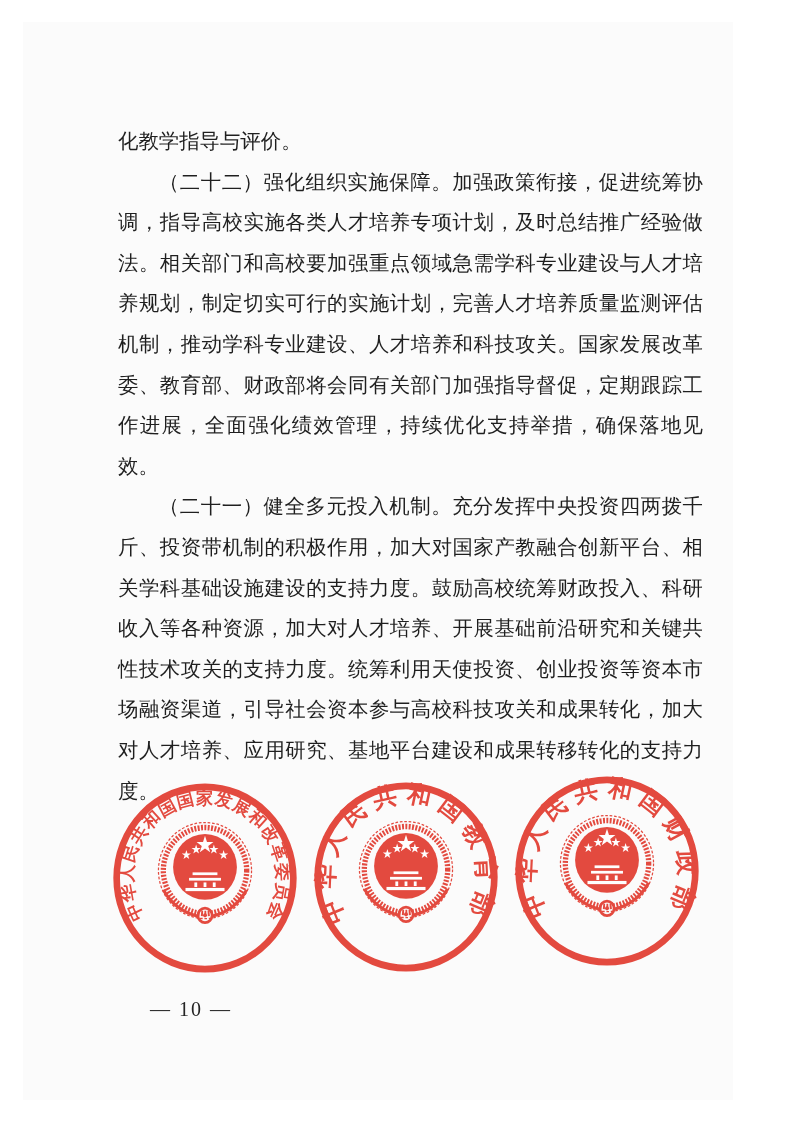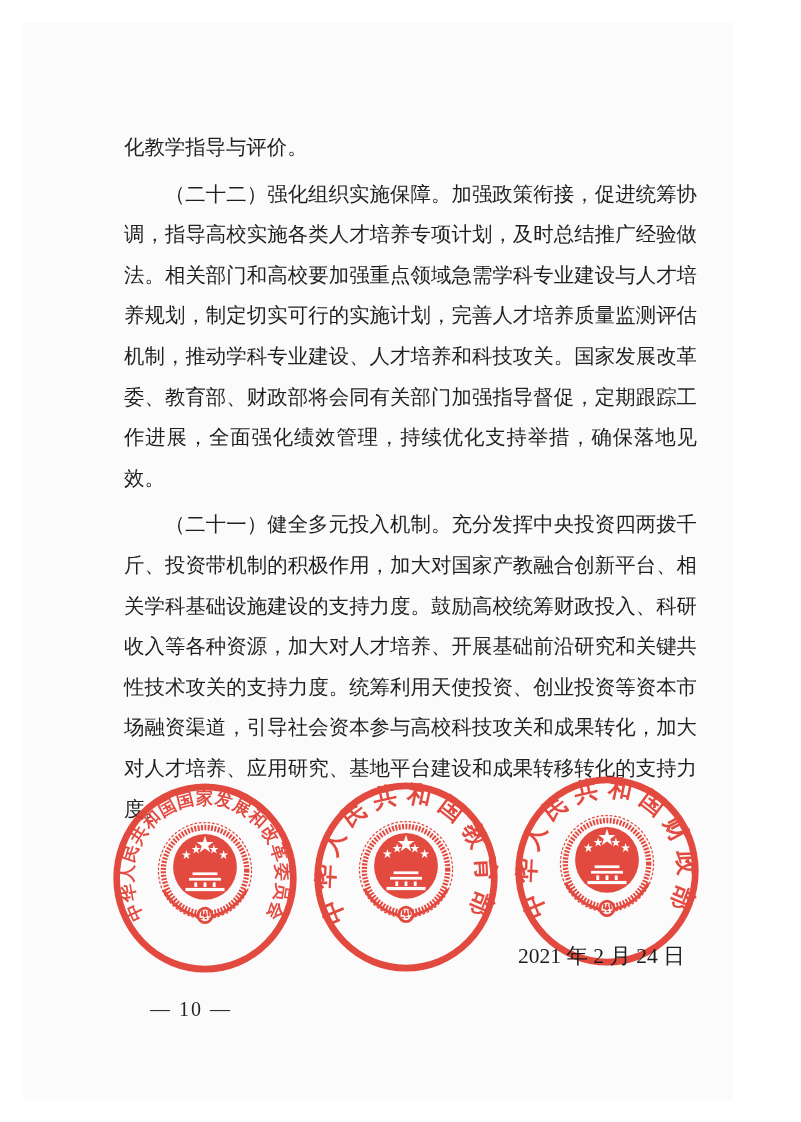--- a/index.html
+++ b/index.html
@@ -10,21 +10,21 @@
   }
   .page{
     position:absolute;left:23px;top:22px;width:710px;height:1078px;
     background:#fbfbfb;
   }
   .body-text{
     position:absolute;left:95px;top:99px;width:585px;
     font-size:20.4px;line-height:40.6px;color:#1f1f1f;
     text-align:justify;text-justify:inter-ideograph;
   }
-  .body-text p{margin:6px;text-indent:2em;}
+  .body-text p{margin:0;text-indent:2em;}
   .body-text p.no-indent{text-indent:0;}
 
   .sig{
     position:absolute;z-index:3;color:#1c1c1c;font-size:20.5px;
     white-space:nowrap;font-weight:600;
   }
   .sig.spread-mid{letter-spacing:36px;}
   .sig.spread-wide{letter-spacing:43px;}
 
   .seal{position:absolute;z-index:2;opacity:0.92;}
@@ -110,17 +110,16 @@
 
   <svg class="seal" style="left:489px;top:751px;" width="190" height="196" viewBox="0 0 200 200" preserveAspectRatio="none" xmlns="http://www.w3.org/2000/svg" xmlns:xlink="http://www.w3.org/1999/xlink">
     <circle class="seal-ring" cx="100" cy="100" r="93"></circle>
     <path id="arc3" d="M 37.7 143.6 A 76 76 0 1 1 162.3 143.6" fill="none"></path>
     <text class="ring-text short" text-anchor="middle">
       <textPath href="#arc3" xlink:href="#arc3" startOffset="50%">中华人民共和国财政部</textPath>
     </text>
     <use href="#emblem" xlink:href="#emblem" x="44" y="42" width="112" height="112"></use>
   </svg>
 
-  <div class="date-line">2021 年 2 月 24 日</div>
 
   <div class="page-number">— 10 —</div>
 
 </div>
 
 </body></html>

